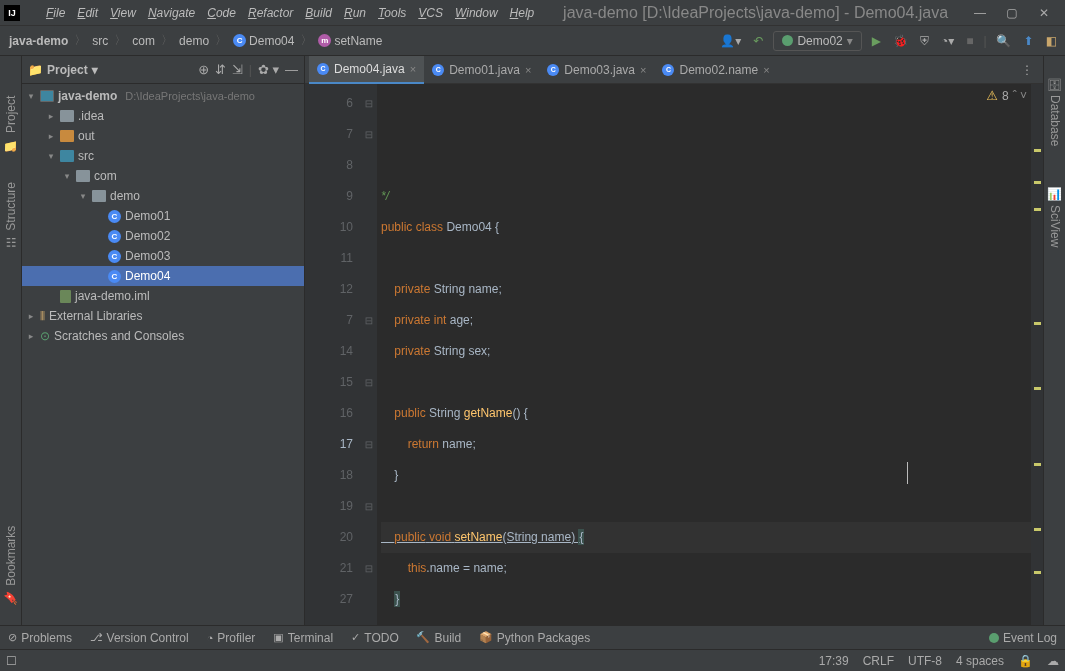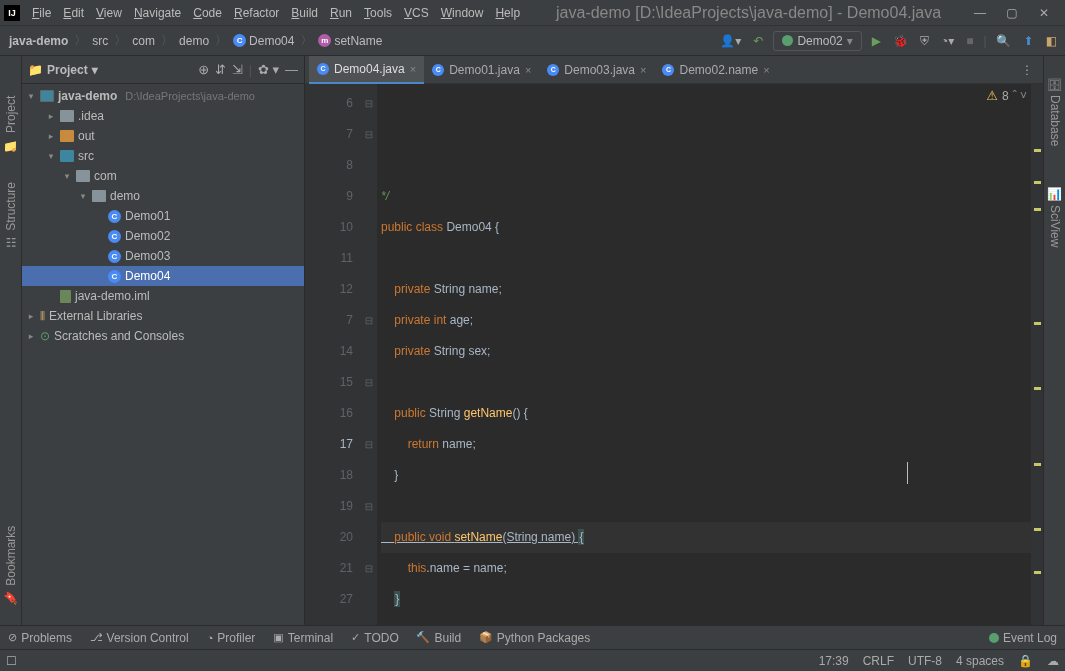--- a/index.html
+++ b/index.html
@@ -1,19 +1,19 @@
 <!DOCTYPE html>
 <html><head>
 <meta charset="utf-8">
 <style>
 * { margin:0; padding:0; box-sizing:border-box; font-family:"Segoe UI",Arial,sans-serif; font-size:12px; }
 body { background:#3c3f41; color:#bbbbbb; width:1065px; height:671px; overflow:hidden; display:flex; flex-direction:column; }
 .titlebar { height:26px; background:#3c3f41; display:flex; align-items:center; padding:0 4px; border-bottom:1px solid #323232; }
-.titlebar .logo { width:16px; height:16px; background:#000; color:#fff; display:flex; align-items:center; justify-content:center; font-size:9px; font-weight:bold; margin-right:6px; }
-.menu-item { padding:3px 6px; cursor:pointer; }
+.titlebar .logo { width:16px; height:16px; background:#000; color:#fff; display:flex; align-items:center; justify-content:center; font-size:9px; font-weight:bold; margin-right:20px; }
+.menu-item { padding:3px 6px; cursor:pointer;font-style:italic; }
 .menu-item u { text-decoration:underline; }
 .title-text { flex:1; text-align:center; color:#888; font-size:16px; }
 .win-controls { display:flex; gap:14px; padding-right:8px; }
 .win-btn { width:18px; height:18px; cursor:pointer; color:#aaa; display:flex; align-items:center; justify-content:center; }
 .navbar { height:30px; background:#3c3f41; display:flex; align-items:center; padding:0 6px; border-bottom:1px solid #2b2b2b; }
 .breadcrumb { display:flex; align-items:center; gap:3px; flex:1; }
 .bc-item { display:flex; align-items:center; gap:3px; padding:2px 3px; cursor:pointer; }
 .bc-sep { color:#666; }
 .circ { width:13px; height:13px; border-radius:50%; display:inline-flex; align-items:center; justify-content:center; font-size:8px; color:#fff; font-weight:bold; }
 .circ.c { background:#4a8af4; }

